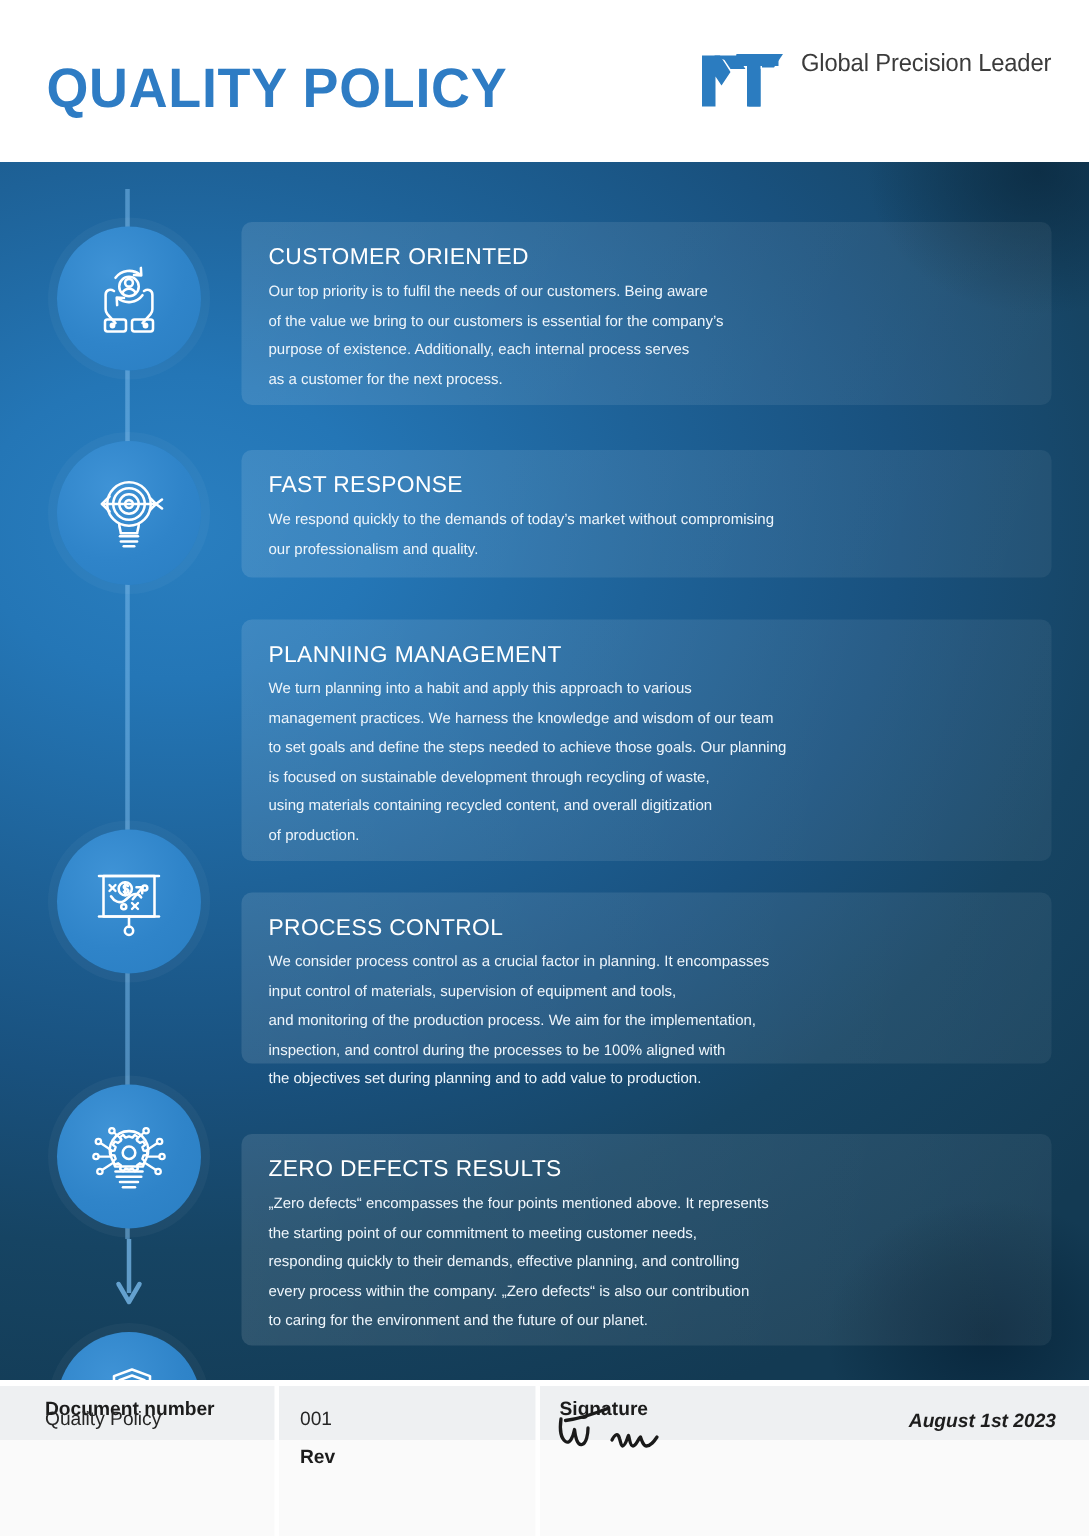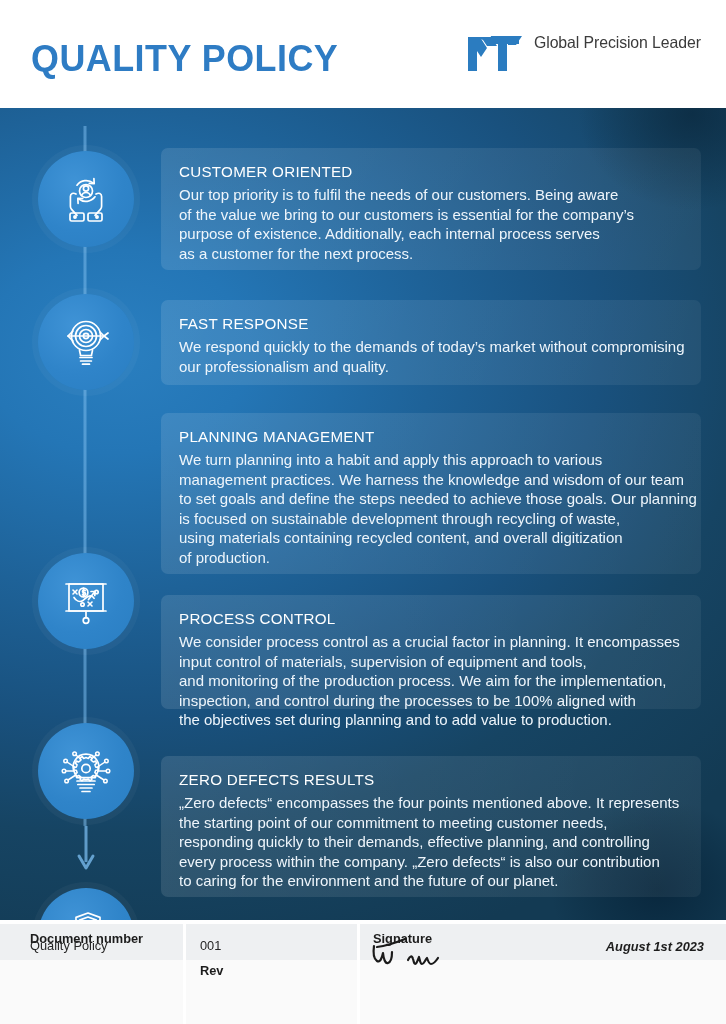--- a/index.html
+++ b/index.html
@@ -79,21 +79,21 @@
     background:linear-gradient(105deg, rgba(255,255,255,0.115) 0%, rgba(255,255,255,0.085) 45%, rgba(255,255,255,0.055) 100%);
     box-sizing:border-box;
     padding:14px 18px 13px 18px;
     color:#ffffff;
   }
   .card-title{
     font-size:15.2px;font-weight:normal;letter-spacing:0.25px;
     color:#ffffff;margin:0 0 3px 0;line-height:20px;
   }
   .card-body{
-    font-size:15px;line-height:19.6px;color:#eef5fb;margin:0;
+    font-size:10px;line-height:19.6px;color:#eef5fb;margin:0;
     font-weight:400;
   }
   .card-body .ln{display:block;white-space:nowrap;}
 
   
   .footer{
     position:absolute;left:0;top:920px;width:726px;height:104px;
     background:#ffffff;
   }
   .f-head{

